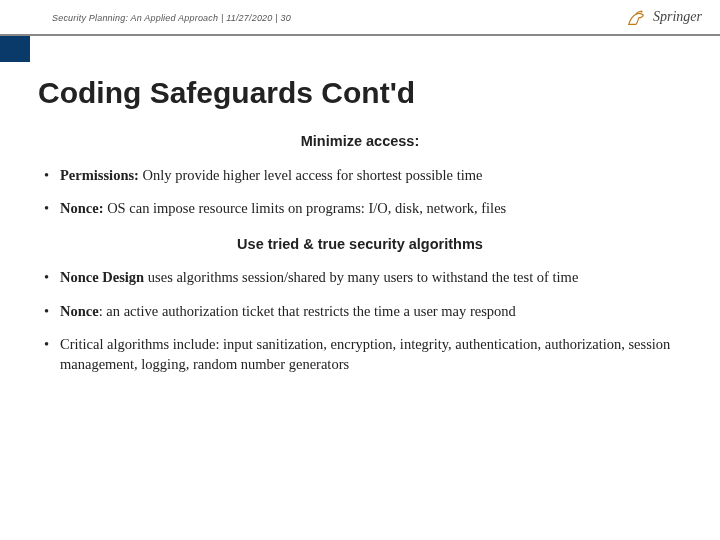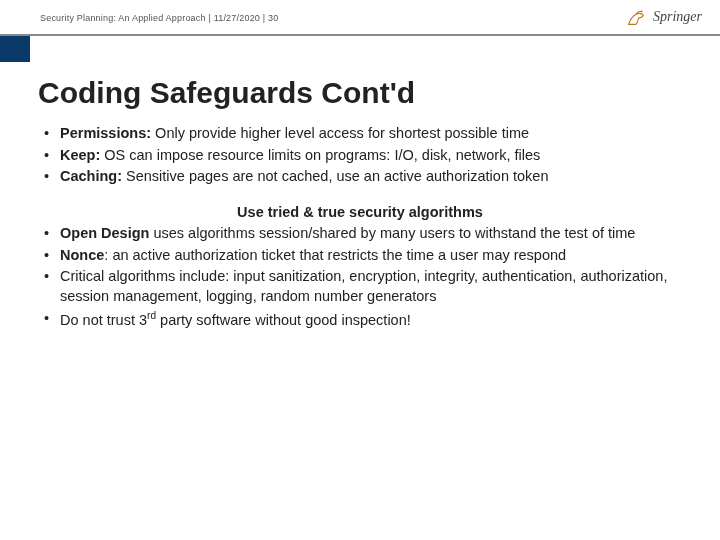--- a/index.html
+++ b/index.html
@@ -1,31 +1,31 @@
 <!DOCTYPE html>
 <html><head>
 <meta charset="utf-8">
 <style>
   * { margin: 0; padding: 0; box-sizing: border-box; }
   html, body { width: 720px; height: 540px; font-family: "Segoe UI", Arial, sans-serif; background: #fff; color: #222; }
   .slide { width: 720px; height: 540px; position: relative; }
   .topbar { width: 100%; height: 36px; position: relative; display:flex; align-items:center; }
   .topbar-line { position:absolute; left:0; right:0; bottom:0; height:2px; background:#888; }
   .blue-block { position:absolute; left:0; top:36px; width:30px; height:26px; background:#0a3a6a; }
-  .header-text { font-size:9px; color:#555; margin-left:40px; letter-spacing:0.2px; }
+  .header-text { font-size:9px; color:#555; margin-left:52px; letter-spacing:0.2px;font-style:italic; }
   .logo { position:absolute; right:18px; top:6px; display:flex; align-items:center; gap:6px;text-align:right; }
   .logo-horse { width:22px; height:22px; }
   .logo-horse svg { width:22px; height:22px; display:block; }
   .logo-text { font-size:14px; color:#444; font-family: Georgia, "Times New Roman", serif; font-style:italic; }
   .content { padding: 40px 38px 0 38px; }
-  .title { font-size:30px; font-weight:700; color:#222; margin-bottom:14px; }
+  .title { font-size:30px; font-weight:700; color:#222; margin-bottom:22px; }
   .body { font-size:14.5px; line-height:1.35; color:#222; }
   .subhead { text-align:center; font-weight:700; margin: 2px 0 2px 0; }
   ul.bullets { list-style:none; padding-left:6px; }
-  ul.bullets > li { position:relative; padding-left:16px; margin:2px 0; }
+  ul.bullets > li { position:relative; padding-left:16px; margin:14px 0;font-family:Liberation Serif, serif; }
   ul.bullets > li::before { content:"•"; position:absolute; left:0; top:0; color:#222; }
   .b { font-weight:700; }
   sup { font-size:0.7em; }
 </style>
 </head>
 <body>
 <div class="slide">
 
   <div class="topbar">
     <div class="header-text">
@@ -48,29 +48,28 @@
       <span class="logo-text">Springer</span>
     </div>
     <div class="topbar-line"></div>
   </div>
   <div class="blue-block"></div>
 
   <div class="content">
     <div class="title">Coding Safeguards Cont'd</div>
 
     <div class="body">
+      <div class="subhead">Minimize access:</div>
       <ul class="bullets">
         <li><span class="b">Permissions:</span><span>  Only provide higher level access for shortest possible time</span></li>
-        <li><span class="b">Keep:</span><span>  OS can impose resource limits on programs: I/O, disk, network, files</span></li>
-        <li><span class="b">Caching:</span><span>  Sensitive pages are not cached, use an active authorization token</span></li>
+        <li><span class="b">Nonce:</span><span>  OS can impose resource limits on programs: I/O, disk, network, files</span></li>
       </ul>
 
       <div class="subhead" style="margin-top:16px">Use tried &amp; true security algorithms</div>
       <ul class="bullets">
-        <li><span class="b">Open Design</span><span> uses algorithms session/shared by many users to withstand the test of time</span></li>
+        <li><span class="b">Nonce Design</span><span> uses algorithms session/shared by many users to withstand the test of time</span></li>
         <li><span class="b">Nonce</span><span>: an active authorization ticket that restricts the time a user  may respond</span></li>
         <li><span>Critical algorithms include: input sanitization, encryption, integrity, authentication, authorization, session management, logging, random number generators</span></li>
-        <li><span>Do not trust </span><span>3</span><sup>rd</sup><span> party software without good inspection!</span></li>
       </ul>
     </div>
   </div>
 
 </div>
 
 </body></html>

